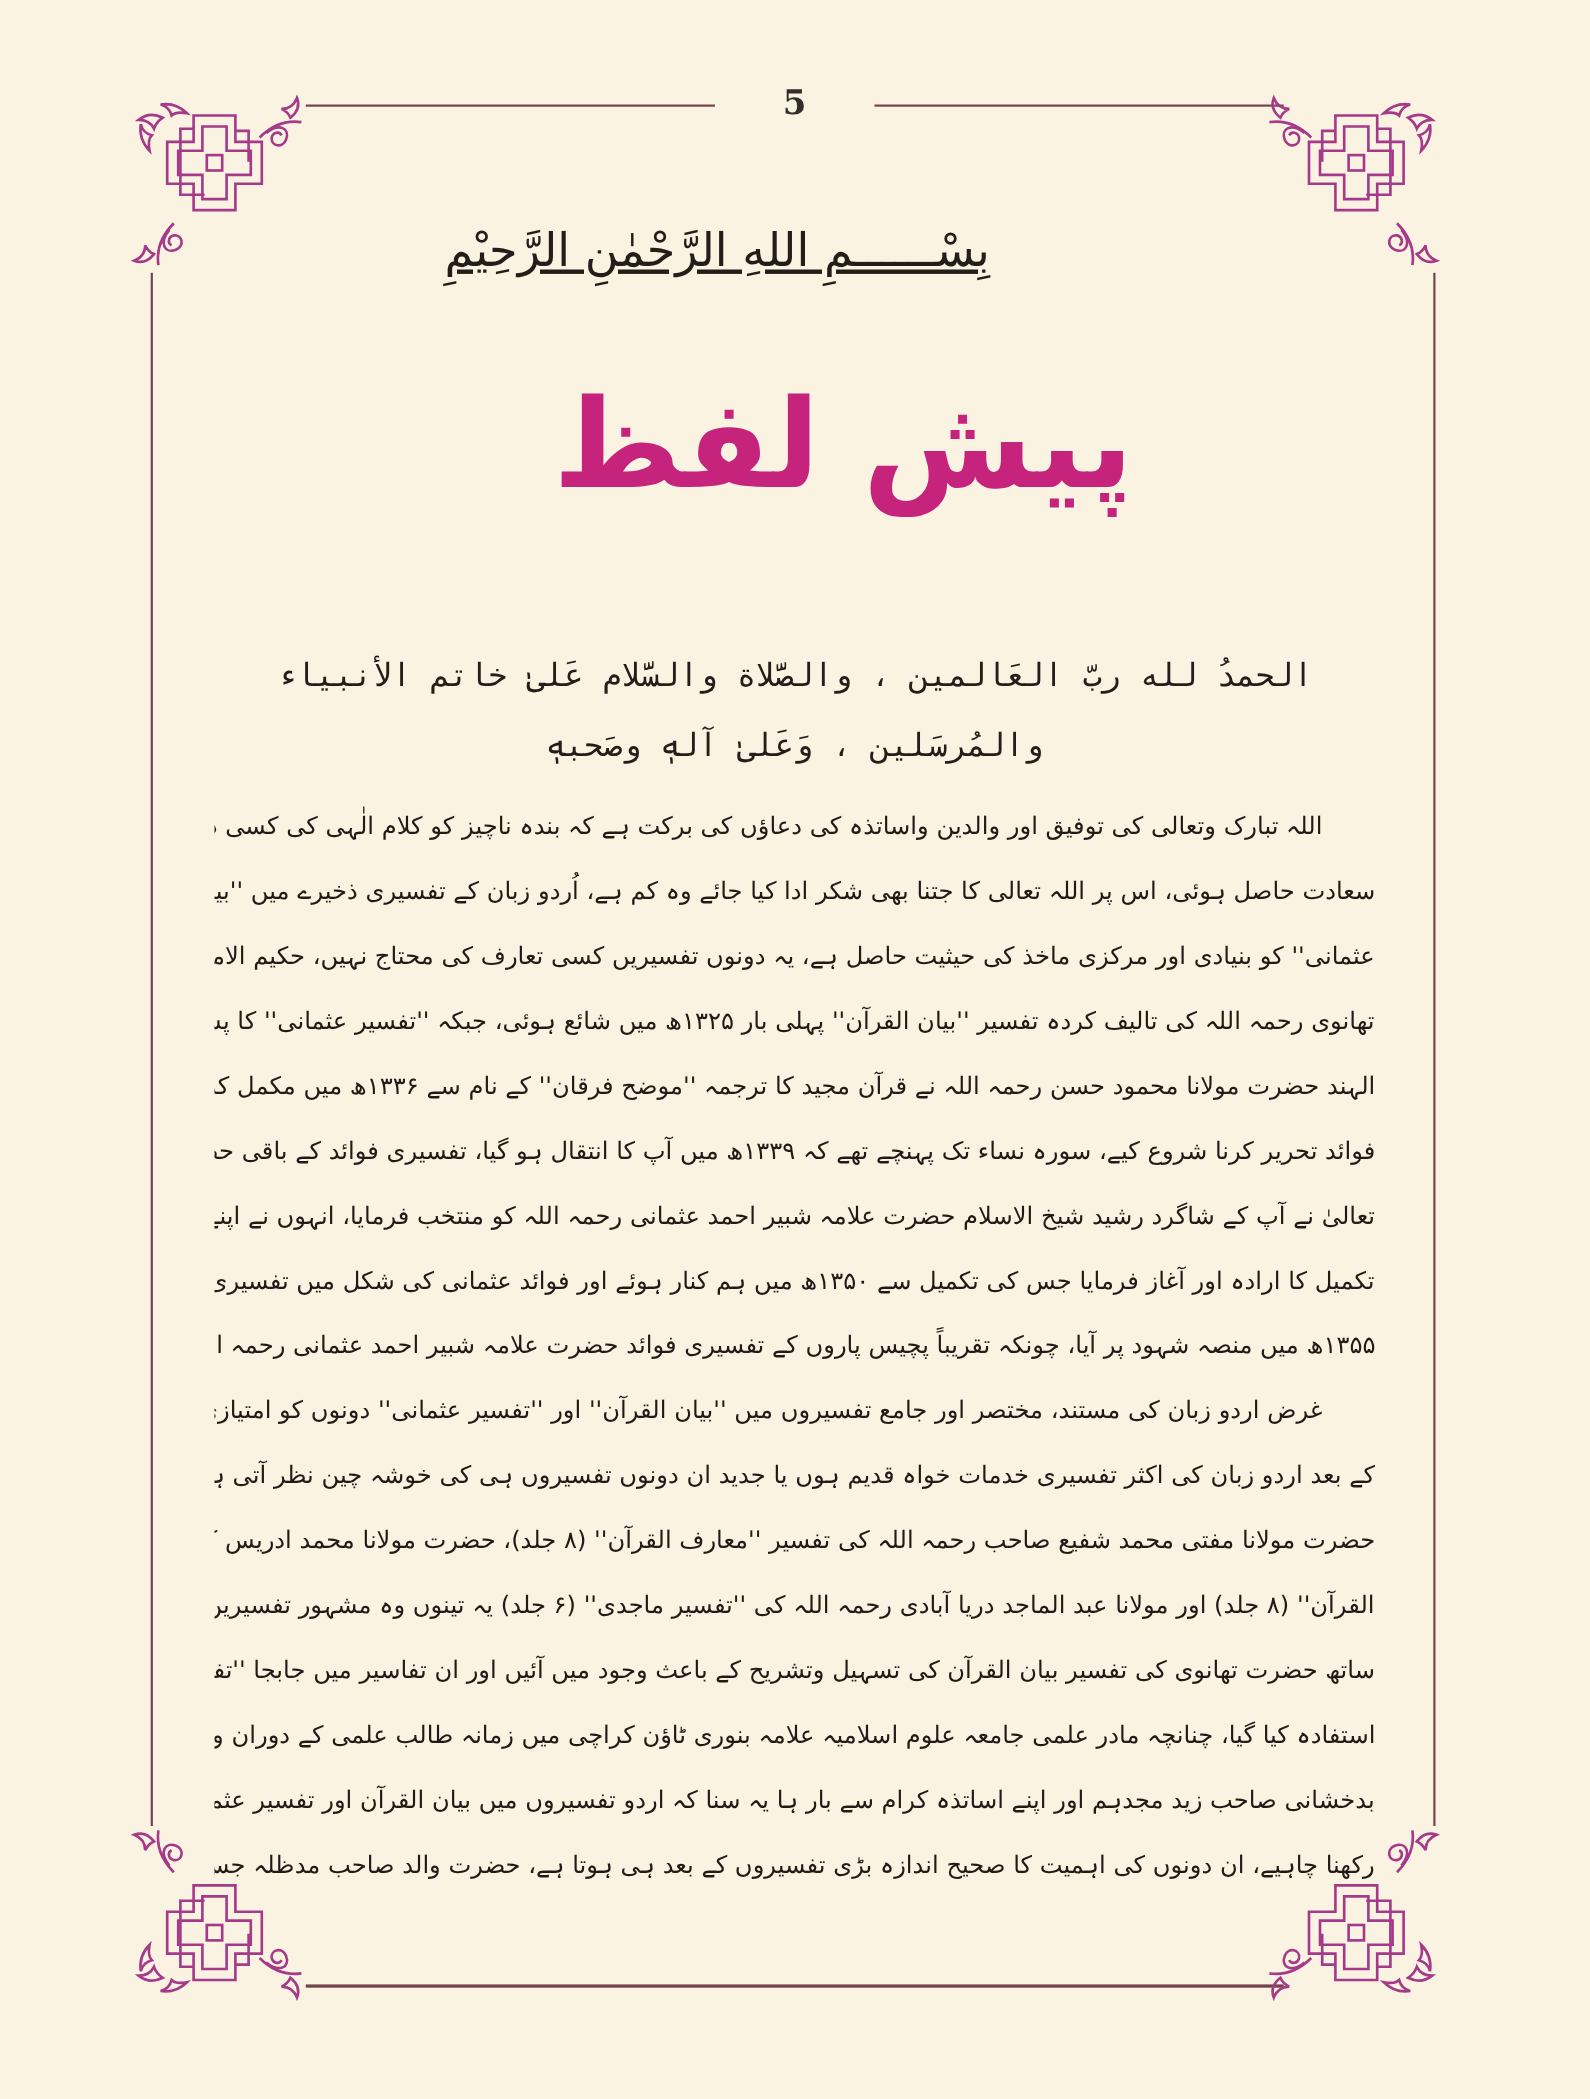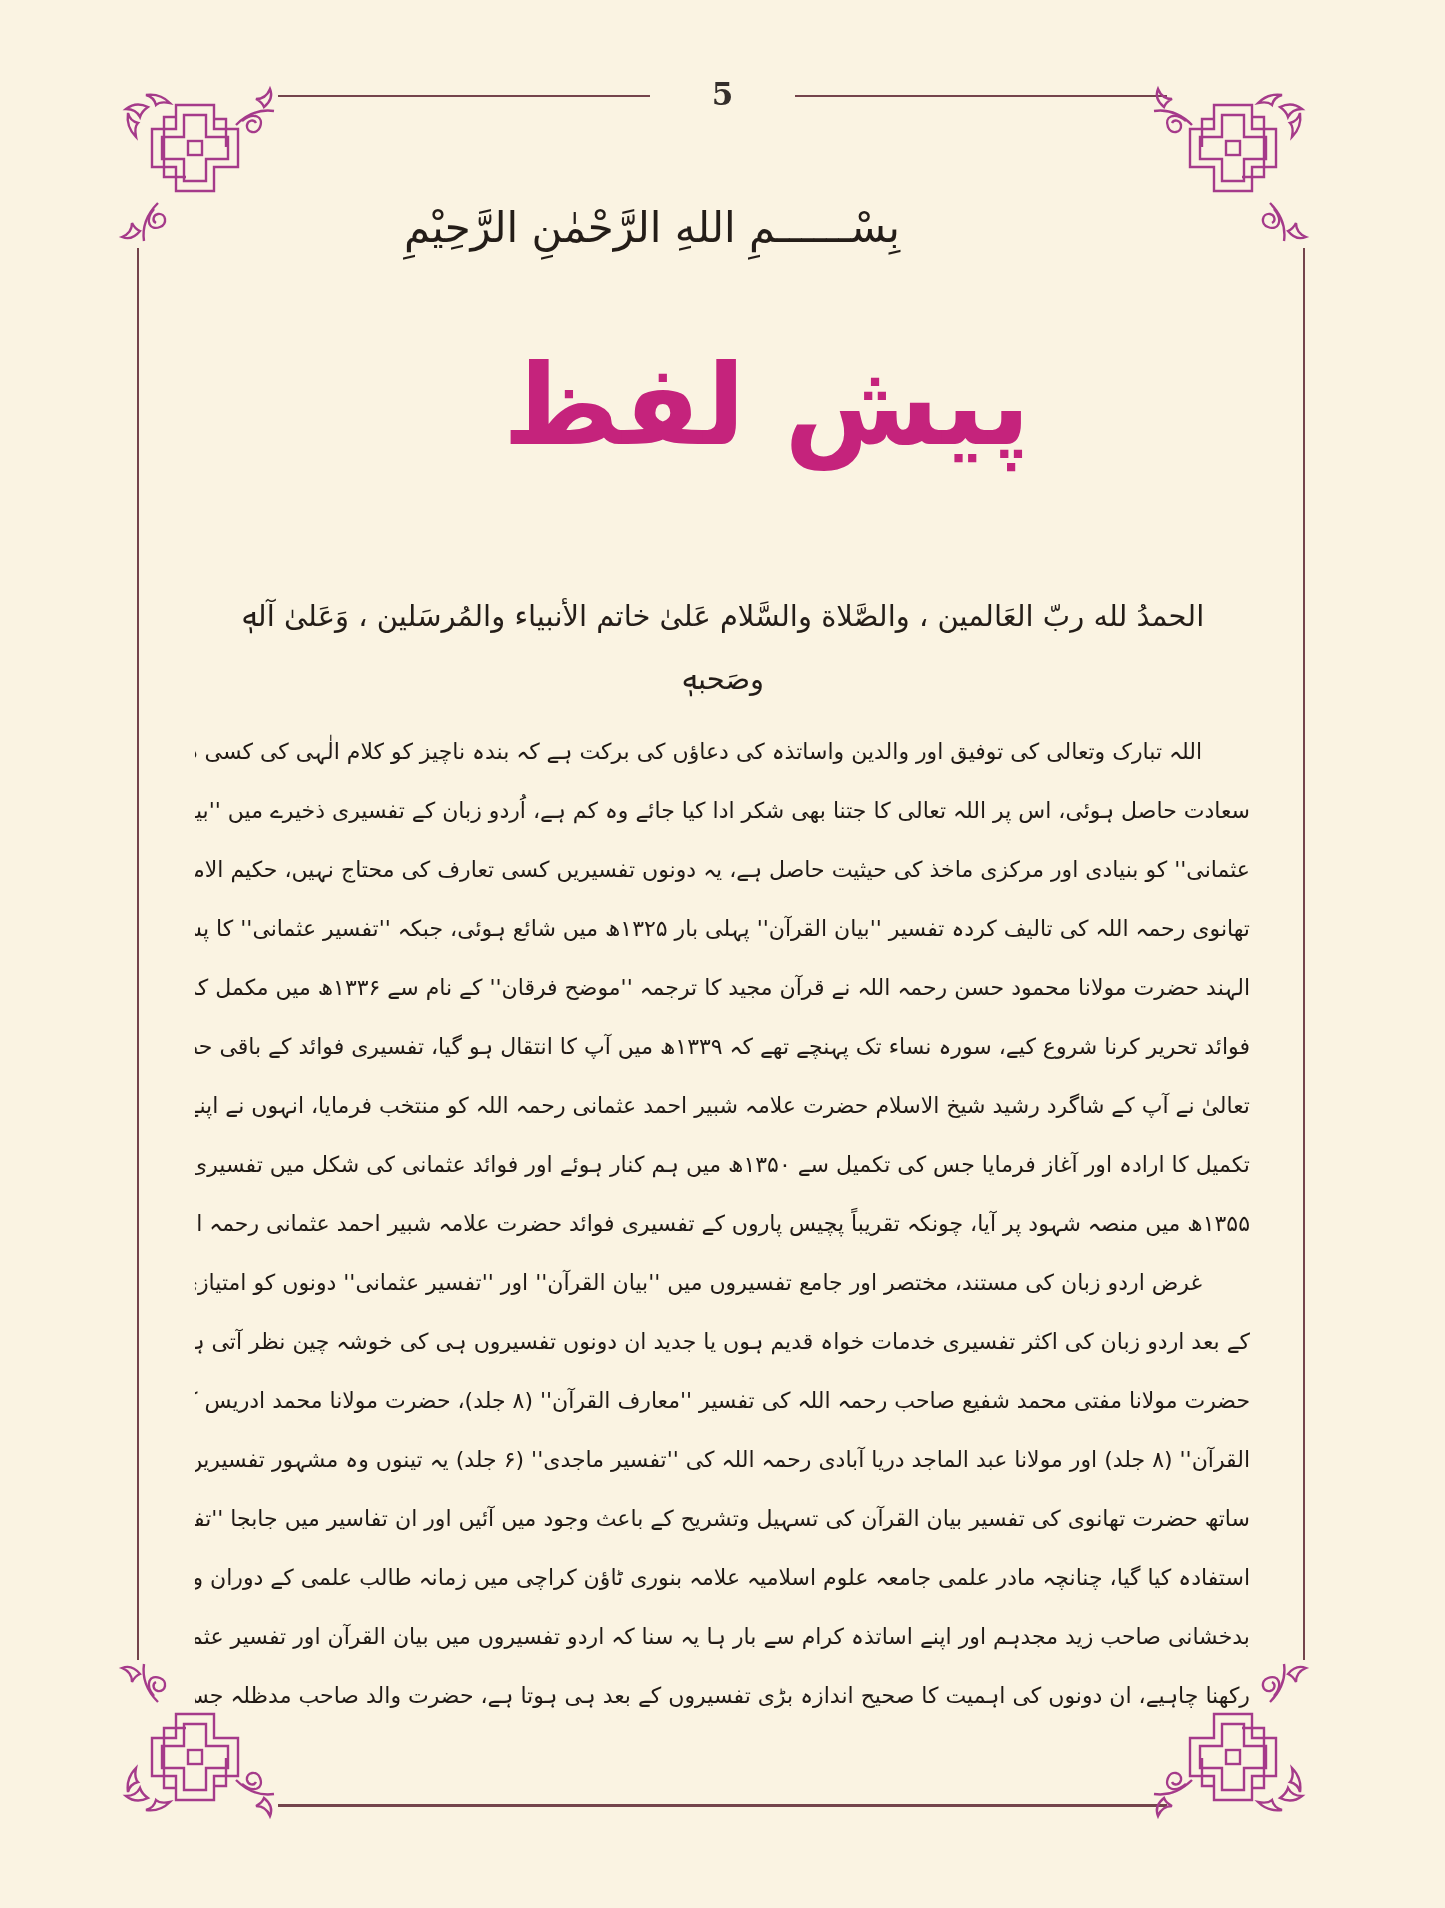--- a/index.html
+++ b/index.html
@@ -37,34 +37,34 @@
   .page-number{
     position:absolute;left:0;top:76px;width:1445px;
     text-align:center;
     font-family:"DejaVu Serif",serif;
     font-weight:bold;font-size:31px;color:#342e2b;
   }
 
   .bismillah{
     position:absolute;left:0;top:188px;width:1304px;
     text-align:center;direction:rtl;
-    font-size:42px;line-height:80px;color:#241d18;
+    font-size:42px;line-height:80px;color:#241d18;text-decoration:underline;
   }
 
   .main-title{
     position:absolute;left:0;top:300px;width:1445px;
     text-align:center;direction:rtl;
     font-size:112px;line-height:210px;
     font-weight:bold;color:var(--title);margin-left:44px;
   }
 
   .arabic-preamble{
     position:absolute;left:195px;top:585px;width:1055px;
     direction:rtl;text-align:center;
-    font-size:29px;line-height:63px;color:#241d18;
+    font-size:29px;line-height:63px;color:#241d18;font-family:Liberation Mono, monospace;
   }
 
   .body-text{
     position:absolute;left:195px;top:722px;width:1055px;
     direction:rtl;color:var(--text);
   }
   .bline{
     font-size:22px;line-height:59px;height:59px;
     text-align:justify;text-align-last:justify;
     text-justify:inter-word;

